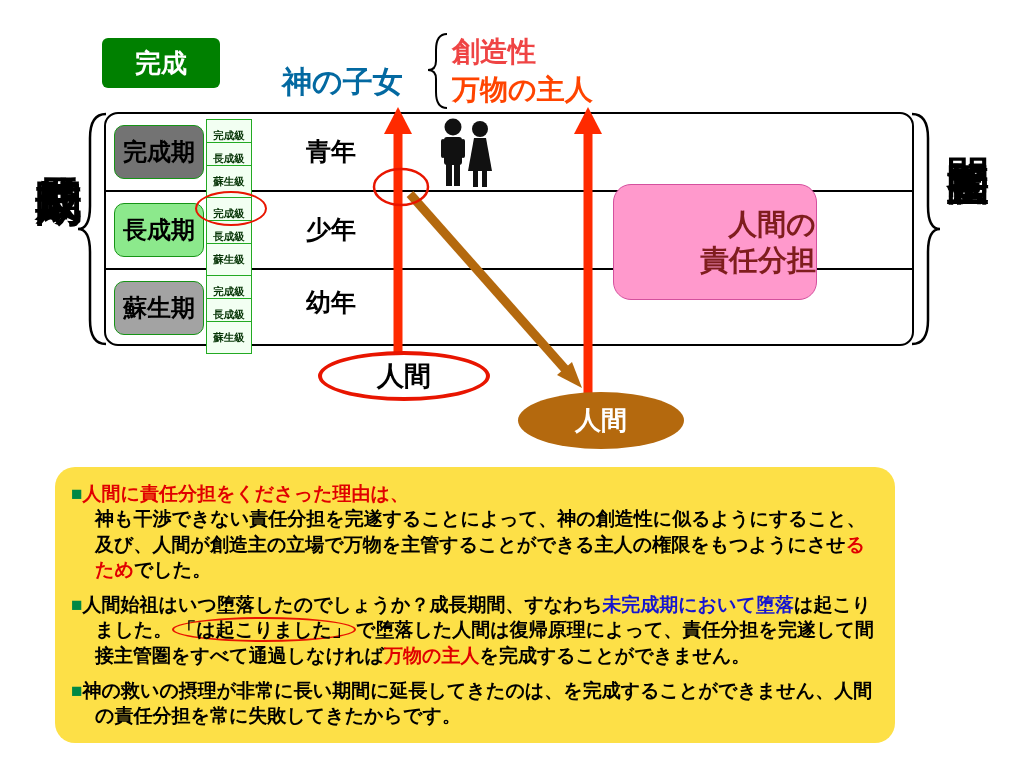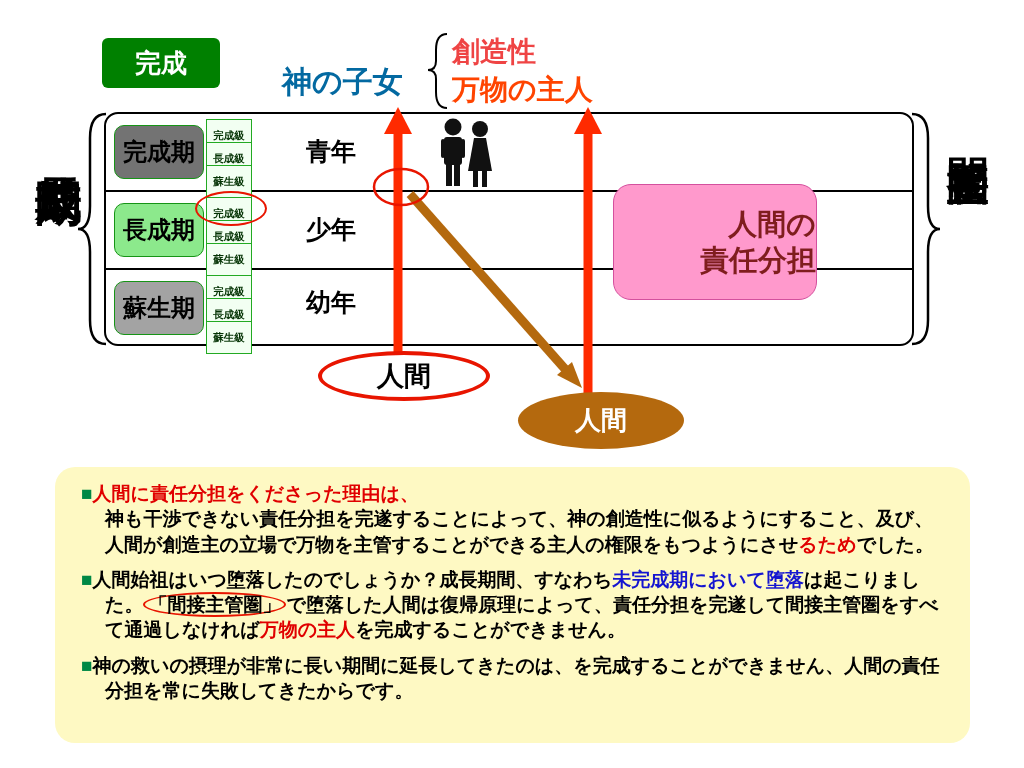--- a/index.html
+++ b/index.html
@@ -50,22 +50,22 @@
            border:1.5px solid #d4509e;border-radius:18px;z-index:4;display:flex;flex-direction:column;
            align-items:flex-end;justify-content:center;color:#7f1d1d;font-size:29px;font-weight:bold;line-height:1.25;}
   .red-ellipse{position:absolute;left:318px;top:351px;width:172px;height:50px;border:4px solid #e81500;
                border-radius:50%;z-index:4;display:flex;align-items:center;justify-content:center;
                font-size:27px;font-weight:bold;color:#000;background:transparent;box-sizing:border-box;}
   .brown-ellipse{position:absolute;left:518px;top:392px;width:166px;height:57px;background:#b4690e;
                  border-radius:50%;z-index:4;display:flex;align-items:center;justify-content:center;
                  font-size:26px;font-weight:bold;color:#fff;}
 
   
-  .panel{position:absolute;left:55px;top:467px;width:915px;height:276px;background:#fef9c3;
-         border-radius:20px;z-index:1;box-sizing:border-box;padding:14px 26px;}
+  .panel{position:absolute;left:55px;top:467px;width:840px;height:276px;background:#fde047;
+         border-radius:20px;z-index:1;box-sizing:border-box;padding:14px 16px;}
   .panel p{margin:0 0 10px 0;font-size:19px;font-weight:bold;line-height:1.33;color:#000;
            padding-left:24px;text-indent:-24px;}
   .bullet{color:#008844;}
   .t-red{color:#e00000;}
   .t-blue{color:#1515d0;}
   .circled{border:2px solid #e81500;border-radius:50%;padding:0 3px;}
 </style>
 </head>
 <body>
 
@@ -146,17 +146,17 @@
   <div class="pinkbox">
     <span>人間の</span>
     <span>責任分担</span>
   </div>
 
   <div class="red-ellipse">人間</div>
   <div class="brown-ellipse">人間</div>
 
   <div class="panel">
     <p><span class="bullet">■</span><span class="t-red">人間に責任分担をくださった理由は、</span><br><span>神も干渉できない責任分担を完遂することによって、神の創造性に似るようにすること、及び、人間が創造主の立場で万物を主管することができる主人の権限をもつようにさせ</span><span class="t-red">るため</span><span>でした。</span></p>
-    <p><span class="bullet">■</span><span>人間始祖はいつ堕落したのでしょうか？成長期間、すなわち</span><span class="t-blue">未完成期において堕落</span><span>は起こりました。</span><span class="circled">「間接主管圏」</span><span>で堕落した人間は復帰原理によって、責任分担を完遂して間接主管圏をすべて通過しなければ</span><span class="t-red">万物の主人</span><span>を完成することができません。</span></p>
+    <p><span class="bullet">■</span><span>人間始祖はいつ堕落したのでしょうか？成長期間、すなわち</span><span class="t-blue">未完成期において堕落</span><span>は起こりました。</span><span class="circled">「は起こりました」</span><span>で堕落した人間は復帰原理によって、責任分担を完遂して間接主管圏をすべて通過しなければ</span><span class="t-red">万物の主人</span><span>を完成することができません。</span></p>
     <p><span class="bullet">■</span><span>神の救いの摂理が非常に長い期間に延長してきたのは、を完成することができません、人間の責任分担を常に失敗してきたからです。</span></p>
   </div>
 
 </div>
 
 </body></html>

